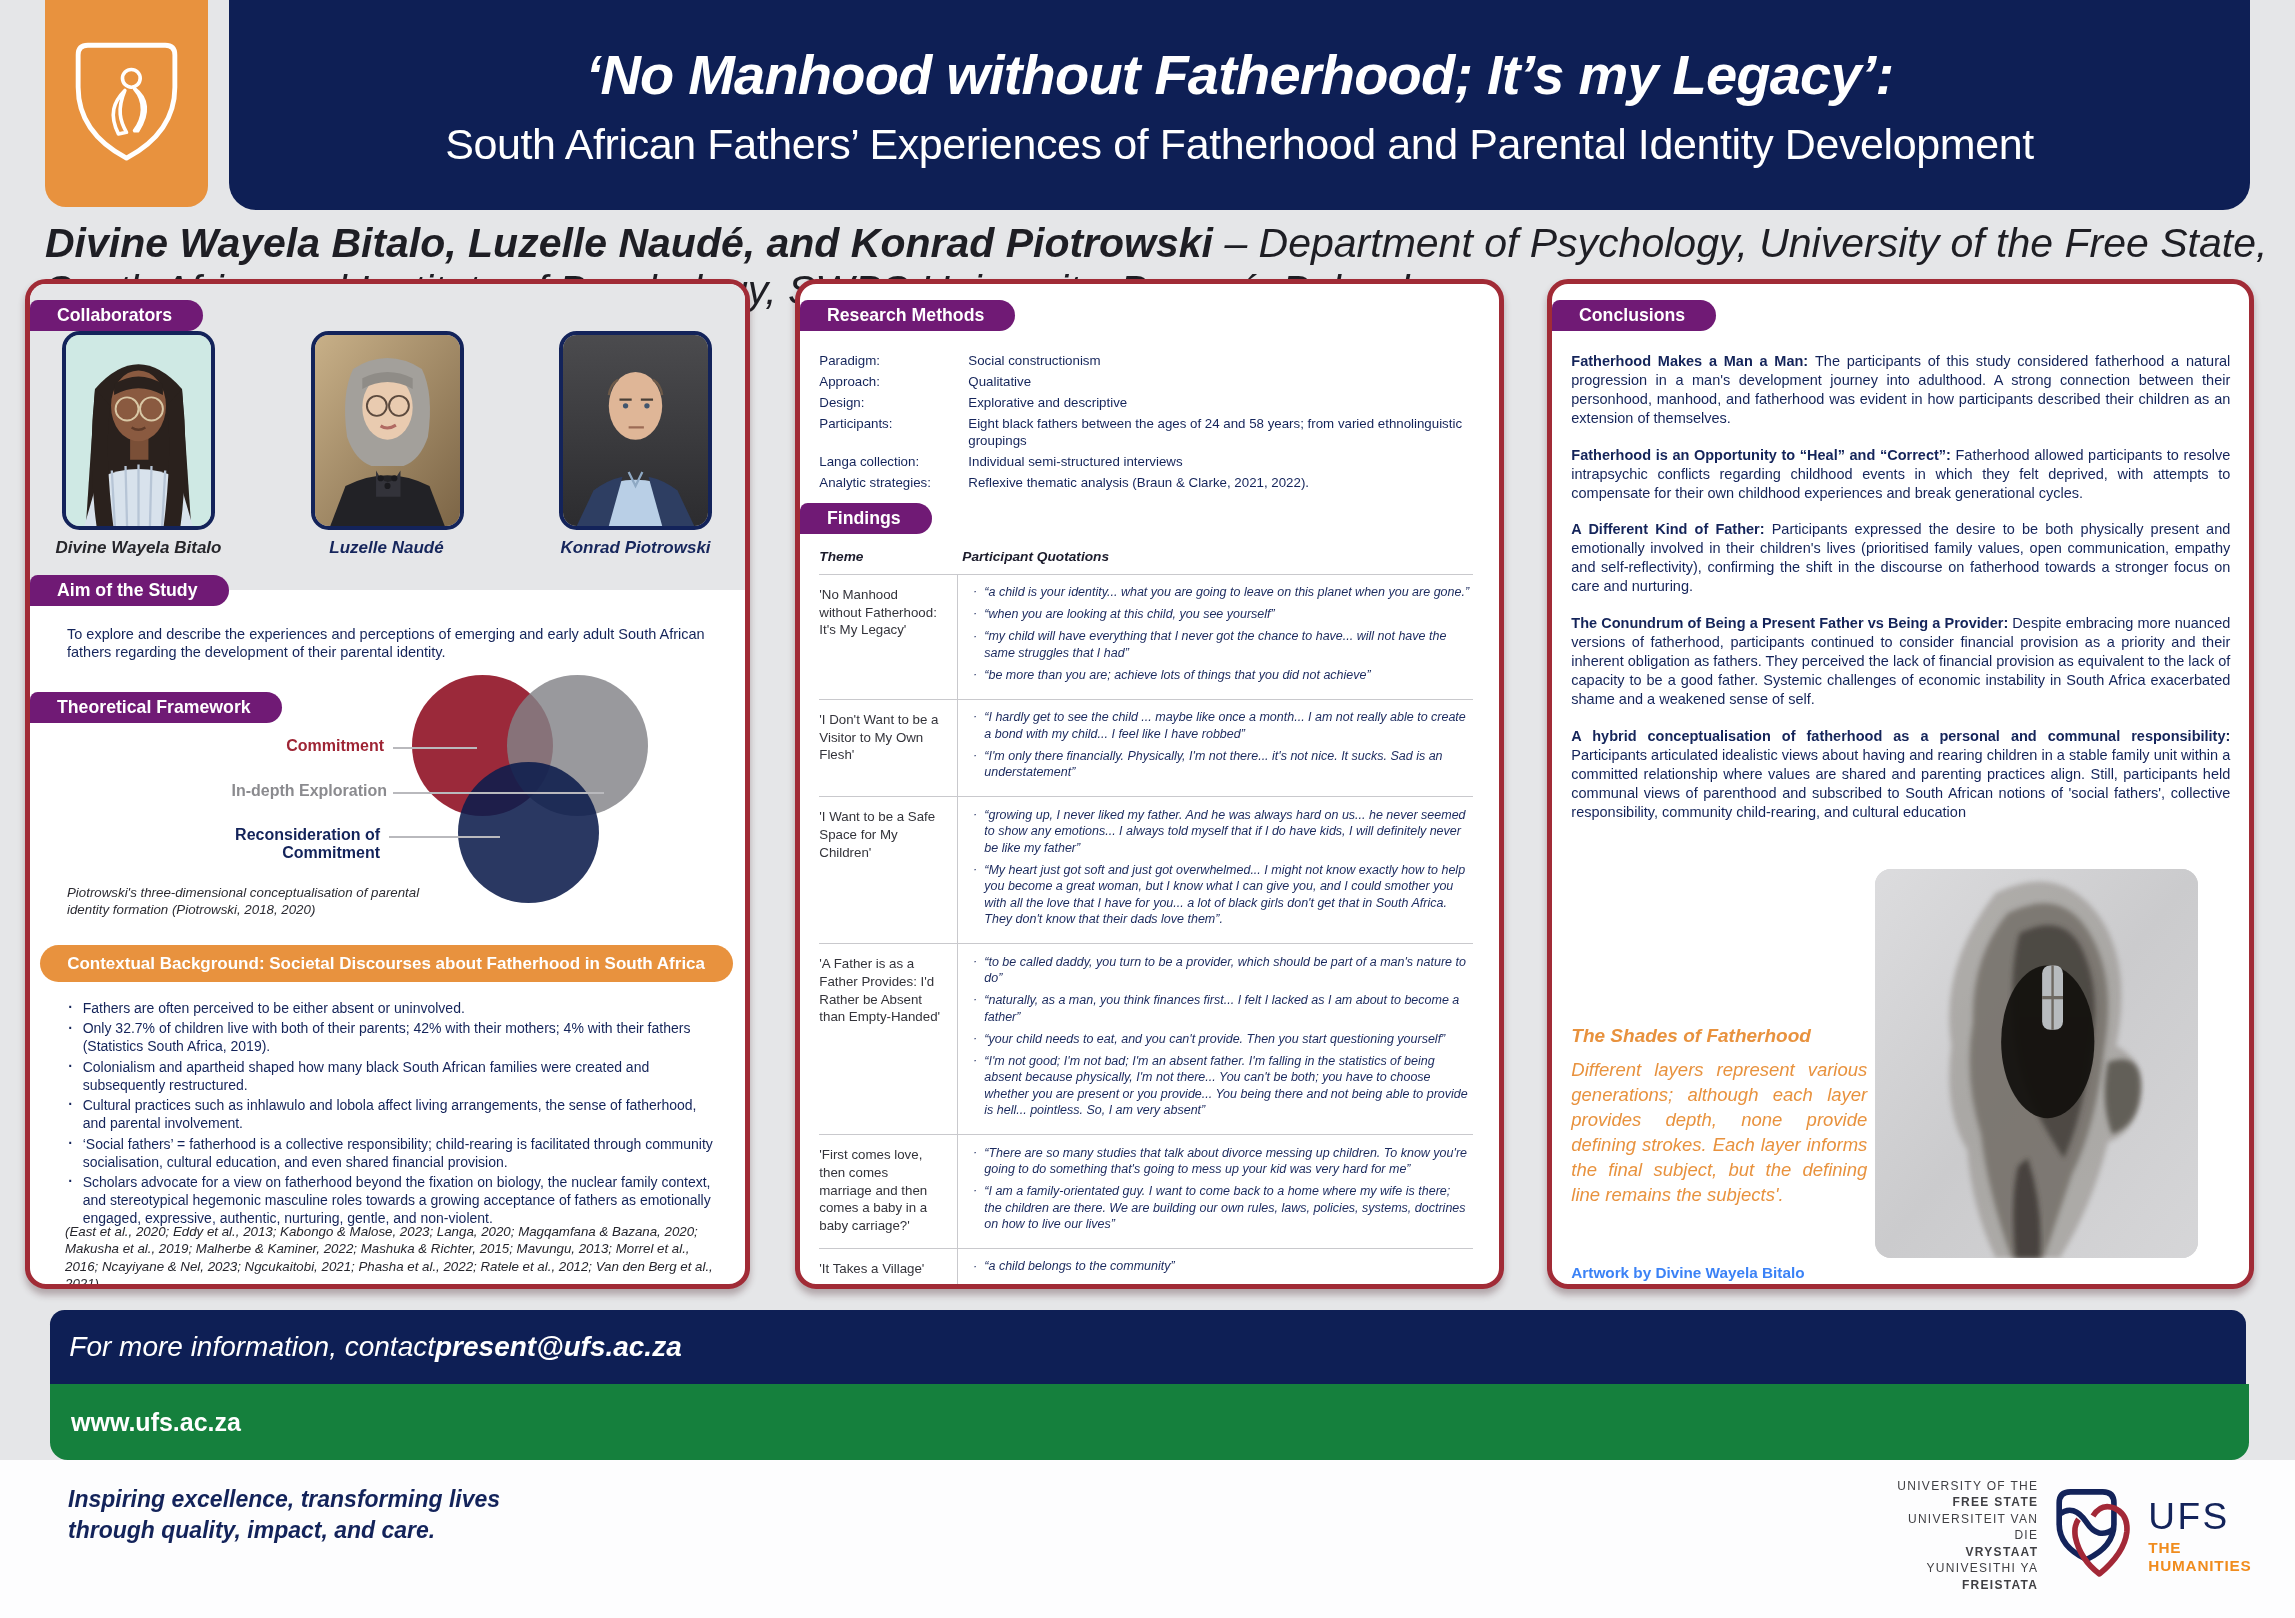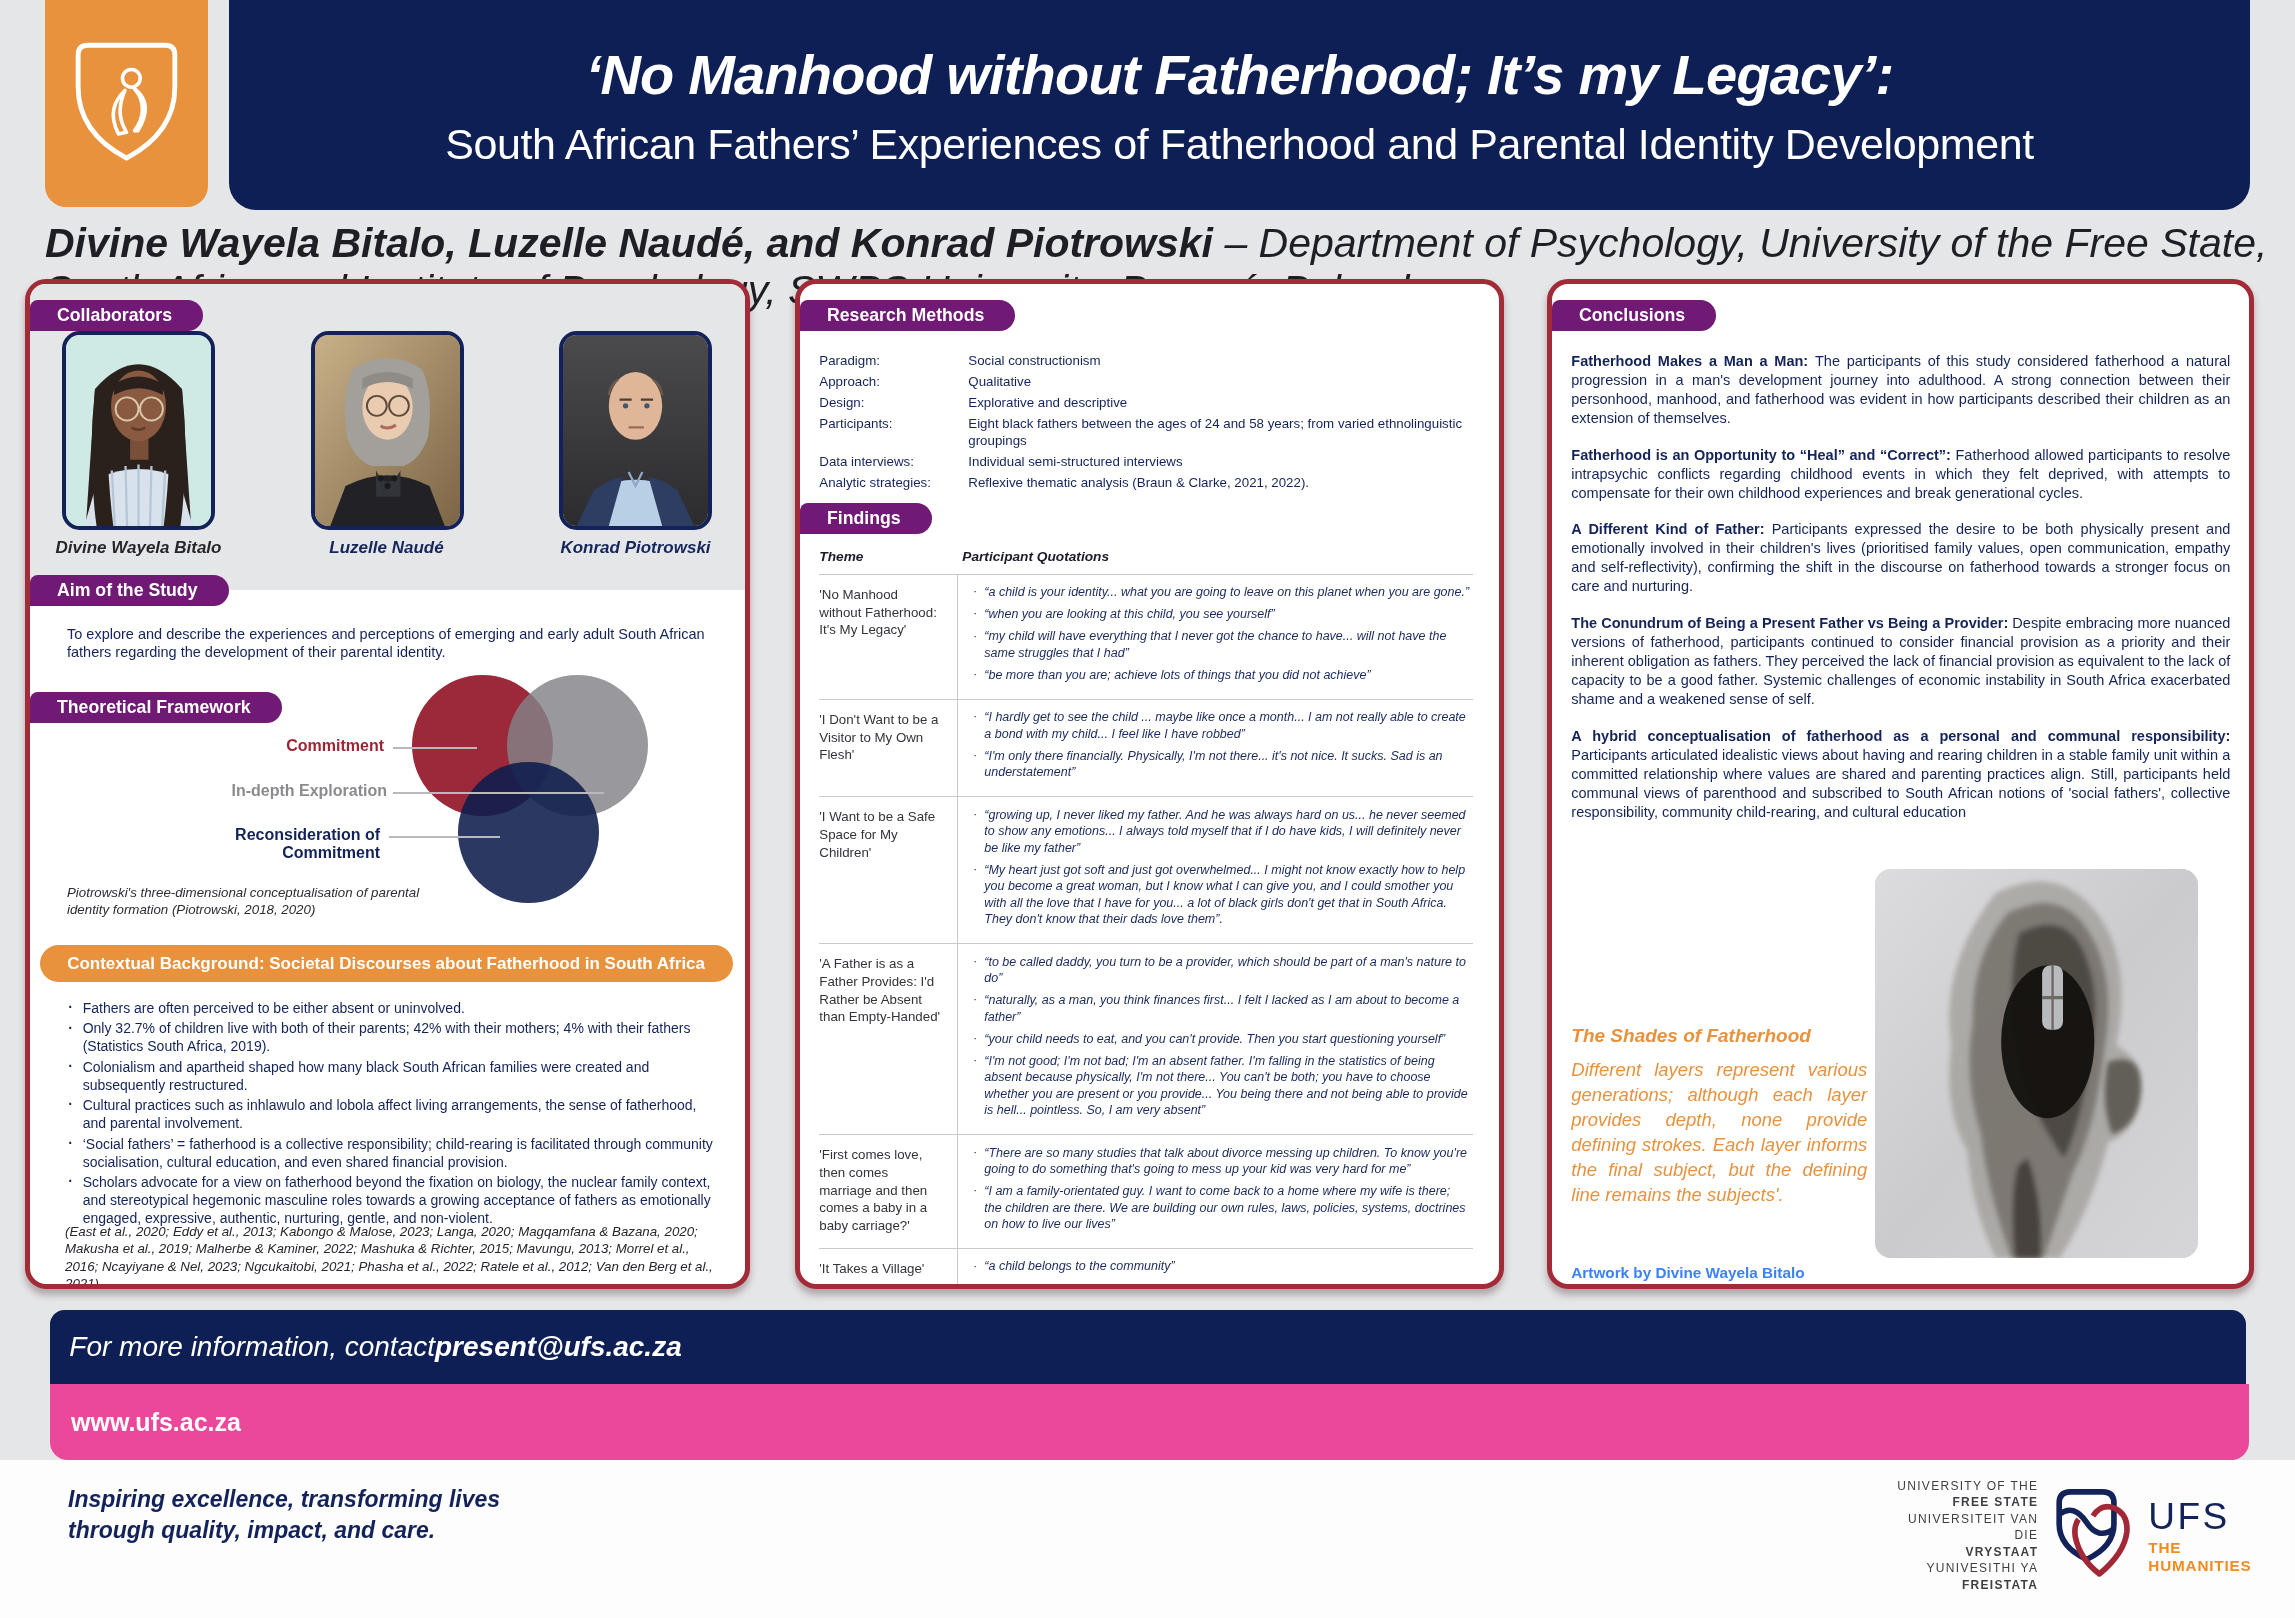--- a/index.html
+++ b/index.html
@@ -72,21 +72,21 @@
     font-weight:bold;font-style:italic;font-size:19px;}
   .art-desc{position:absolute;left:19.3px;top:773px;width:296px;color:#e8923e;
     font-style:italic;font-size:18.5px;line-height:25px;text-align:justify;}
   .art-caption{position:absolute;left:19.3px;top:960px;width:296px;color:#3b82f6;
     font-weight:bold;font-size:15.3px;margin-top:20px;}
   
   .footer-navy{position:absolute;left:50px;top:1310px;width:2196px;height:74px;background:#0e1f55;
     border-radius:14.5px 14.5px 0 0;display:flex;align-items:center;padding-left:19.3px;box-sizing:border-box;
     color:#fff;font-style:italic;font-size:28px;}
   .footer-navy b{font-weight:bold;}
-  .footer-red{position:absolute;left:50px;top:1384px;width:2199px;height:76px;background:#ec4899;
+  .footer-red{position:absolute;left:50px;top:1384px;width:2199px;height:76px;background:#15803d;
     border-radius:0 0 17.7px 17.7px;display:flex;align-items:center;padding-left:21px;box-sizing:border-box;
     color:#fff;font-weight:bold;font-size:25px;}
   .footer-white{position:absolute;left:0;top:1460px;width:2295px;height:159px;background:#fdfdfe;}
   .tagline{position:absolute;left:68px;top:1484px;font-style:italic;font-weight:600;
     font-size:23px;line-height:31px;color:#13235a;}
   .ufs-logo{position:absolute;left:1890px;top:1479px;width:378px;height:113px;display:flex;
     align-items:center;gap:13px;}
   .uni-text{width:175px;text-align:right;font-size:12px;line-height:16.5px;letter-spacing:1.3px;color:#3f3f43;}
   .uni-text .b{font-weight:bold;}
   .ufs-right{display:flex;flex-direction:column;}
@@ -233,21 +233,21 @@
         </div>
     <div class="m-row">
           <span>Design:</span>
           <span>Explorative and descriptive</span>
         </div>
     <div class="m-row">
           <span>Participants:</span>
           <span>Eight black fathers between the ages of 24 and 58 years; from varied ethnolinguistic groupings</span>
         </div>
     <div class="m-row">
-          <span>Data interviews:</span>
+          <span>Langa collection:</span>
           <span>Individual semi-structured interviews</span>
         </div>
     <div class="m-row">
           <span>Analytic strategies:</span>
           <span>Reflexive thematic analysis (Braun &amp; Clarke, 2021, 2022).</span>
         </div>
   </div>
 
   <div class="pill" style="top:219px;">Findings</div>
 

